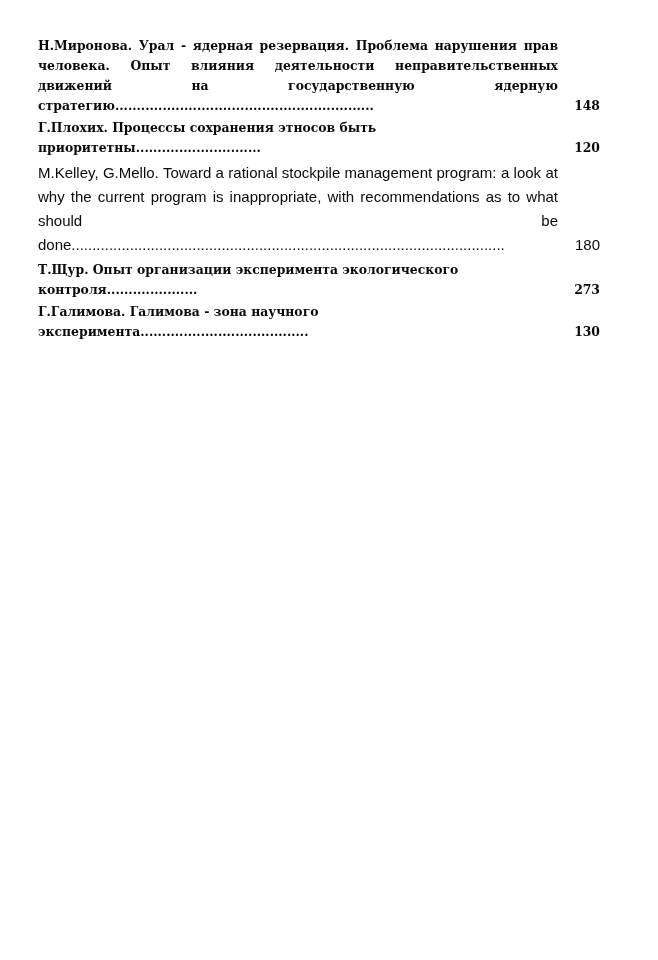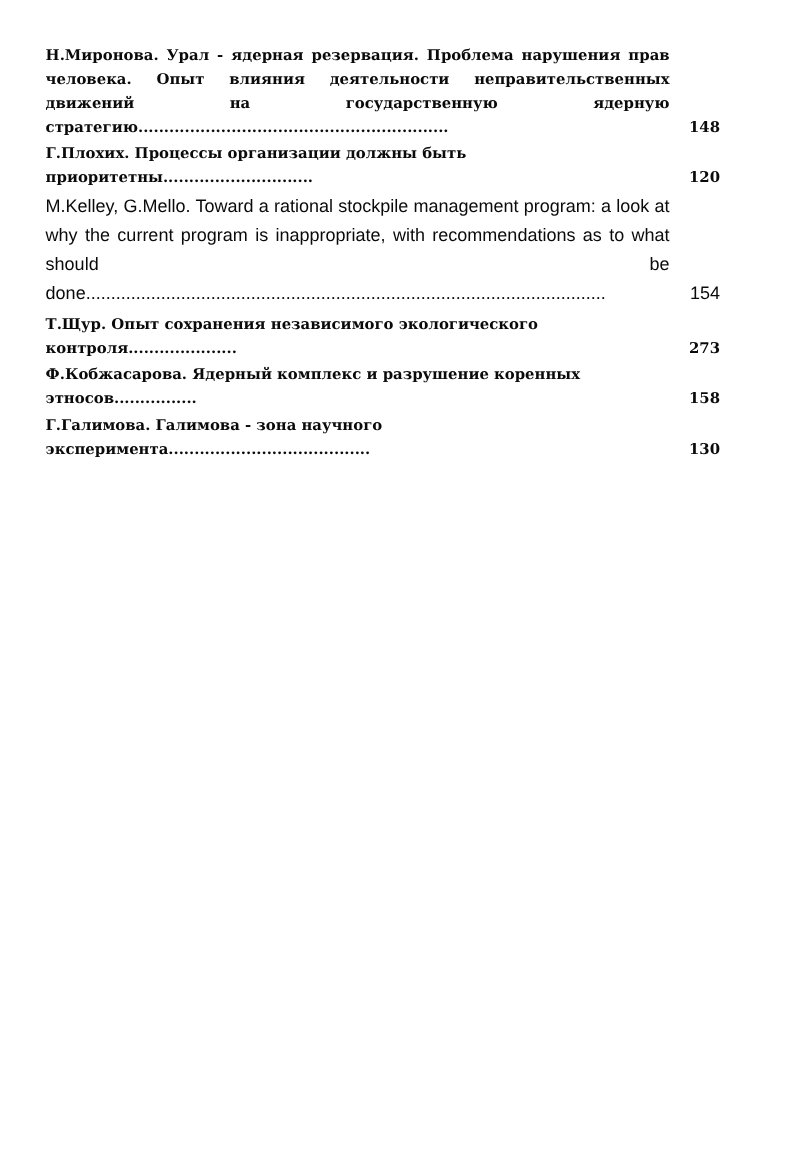--- a/index.html
+++ b/index.html
@@ -63,33 +63,29 @@
 </head>
 <body>
 
 <div class="page">
   <div class="toc" id="toc-root">
       <div class="entry bold">
         <div class="entry-text cyr">Н.Миронова. Урал - ядерная резервация. Проблема нарушения прав человека. Опыт влияния деятельности неправительственных движений на государственную ядерную стратегию............................................................</div>
         <div class="entry-page cyr">148</div>
       </div>
       <div class="entry bold">
-        <div class="entry-text cyr" style="text-align: left;">Г.Плохих. Процессы организации должны быть приоритетны.............................</div>
+        <div class="entry-text cyr" style="text-align: left;">Г.Плохих. Процессы сохранения этносов быть приоритетны.............................</div>
         <div class="entry-page cyr">120</div>
       </div>
       <div class="entry">
         <div class="entry-text lat">M.Kelley, G.Mello. Toward a rational stockpile management program: a look at why the current program is inappropriate, with recommendations as to what should be done........................................................................................................</div>
-        <div class="entry-page lat">154</div>
+        <div class="entry-page lat">180</div>
       </div>
       <div class="entry bold">
-        <div class="entry-text cyr" style="text-align: left;">Т.Щур. Опыт сохранения независимого экологического контроля.....................</div>
+        <div class="entry-text cyr" style="text-align: left;">Т.Щур. Опыт организации эксперимента экологического контроля.....................</div>
         <div class="entry-page cyr">273</div>
-      </div>
-      <div class="entry bold">
-        <div class="entry-text cyr" style="text-align: left;">Ф.Кобжасарова. Ядерный комплекс и разрушение коренных этносов................</div>
-        <div class="entry-page cyr">158</div>
       </div>
       <div class="entry bold">
         <div class="entry-text cyr" style="text-align: left;">Г.Галимова. Галимова - зона научного эксперимента.......................................</div>
         <div class="entry-page cyr">130</div>
       </div>
     </div>
 </div>
 
 </body></html>

